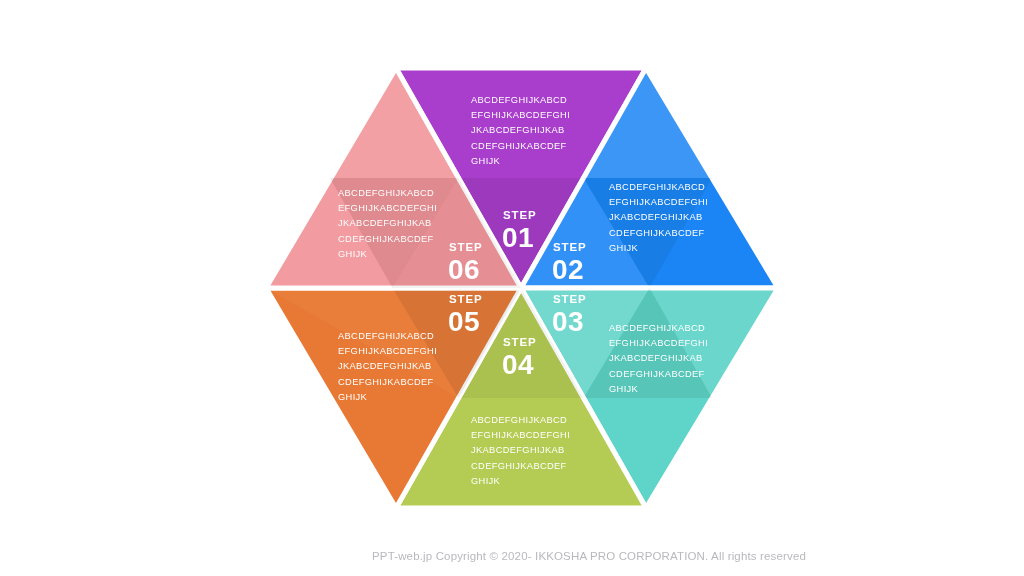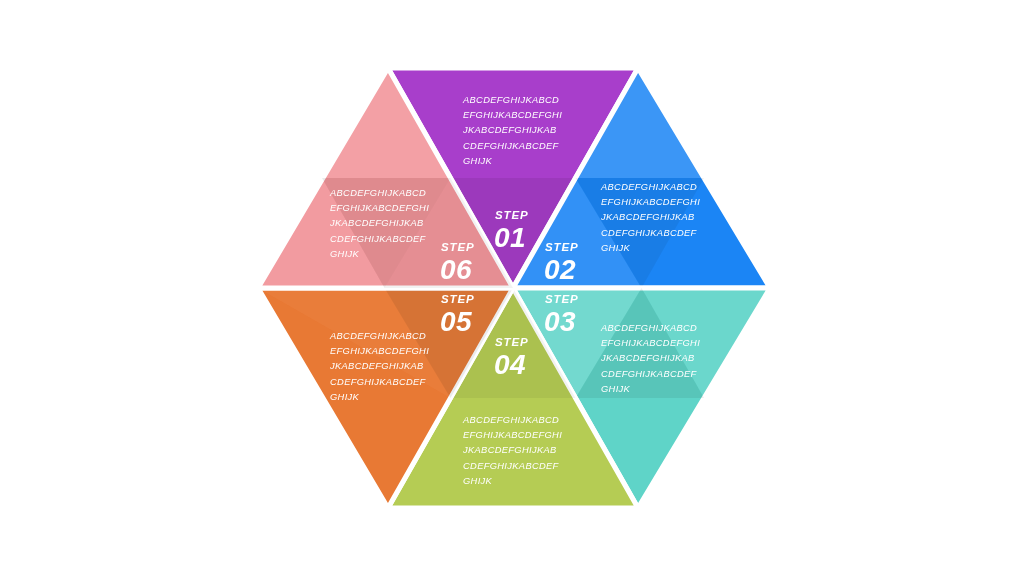--- a/index.html
+++ b/index.html
@@ -10,24 +10,23 @@
   body {
     width: 1024px;
     height: 576px;
     position: relative;
     overflow: hidden;
     font-family: "Liberation Sans", sans-serif;
     background: #ffffff;
   }
   #stage {
     position: absolute;
-    left: 0; top: 0;
+    left: 8px; top: 0;
     width: 816px;
     height: 576px;
-    font-style: italic;
   }
   #hexagon-diagram {
     position: absolute;
     left: 0; top: 0;
     width: 1024px;
     height: 576px;
     display: block;
   }
   .seg-body-text {
     font-size: 9.3px;
@@ -159,14 +158,15 @@
         <tspan x="330" dy="15.2">JKABCDEFGHIJKAB</tspan>
         <tspan x="330" dy="15.2">CDEFGHIJKABCDEF</tspan>
         <tspan x="330" dy="15.2">GHIJK</tspan>
       </text>
       <text class="step-word" x="441" y="251">STEP</text>
       <text class="step-num" x="440" y="279">06</text>
     </g>
 
   </svg>
 
+  <div id="footer-credit" style="color: rgb(185, 185, 189);">PPT-web.jp Copyright ©  2020- IKKOSHA PRO CORPORATION. All rights reserved</div>
 
 </div>
 
 </body></html>

